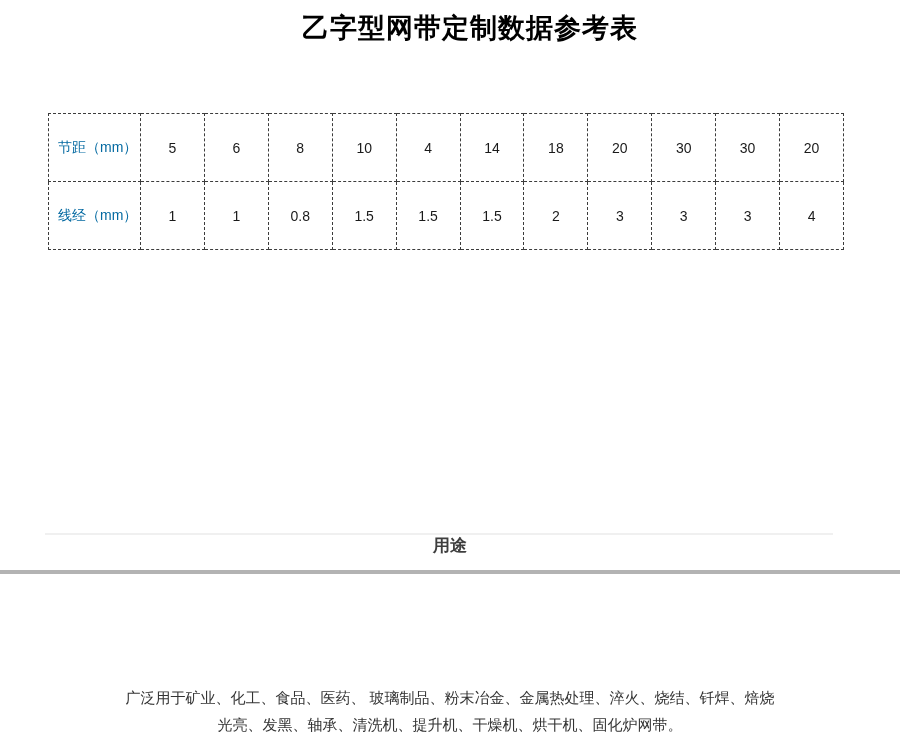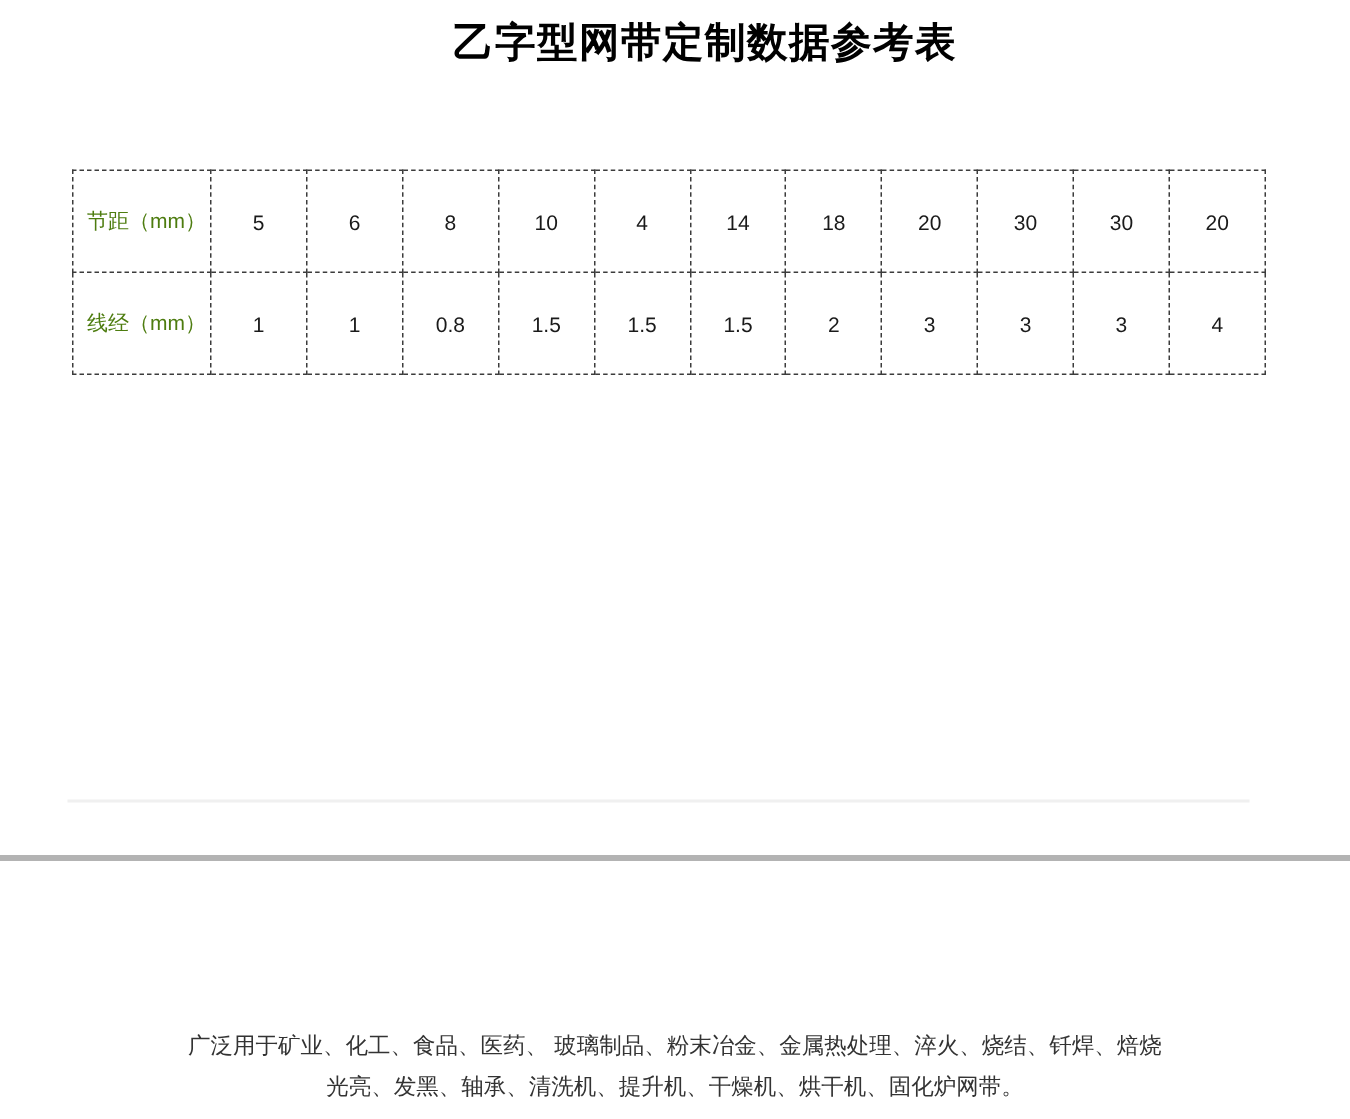--- a/index.html
+++ b/index.html
@@ -38,21 +38,21 @@
     font-size: 14px;
     color: #1a1a1a;
     text-align: center;
     vertical-align: middle;
     padding: 0;
   }
   table.spec-table td.row-label {
     text-align: left;
     padding-left: 9px;
     font-size: 14px;
-    color: #4d7c0f;
+    color: #0369a1;
   }
   .divider-faint {
     position: absolute;
     top: 533px;
     left: 45px;
     width: 788px;
     height: 2px;
     background: #f0f0f0;
   }
   .usage-heading {
@@ -133,20 +133,21 @@
         <td>3</td>
         <td>3</td>
         <td>3</td>
         <td>4</td>
       </tr>
     </tbody>
   </table>
 
   <div class="divider-faint"></div>
 
+  <div class="usage-heading">用途</div>
 
   <div class="divider-strong"></div>
 
   <div class="usage-text">
     <div>广泛用于矿业、化工、食品、医药、 玻璃制品、粉末冶金、金属热处理、淬火、烧结、钎焊、焙烧</div>
     <div>光亮、发黑、轴承、清洗机、提升机、干燥机、烘干机、固化炉网带。</div>
   </div>
 
 </div>
 

